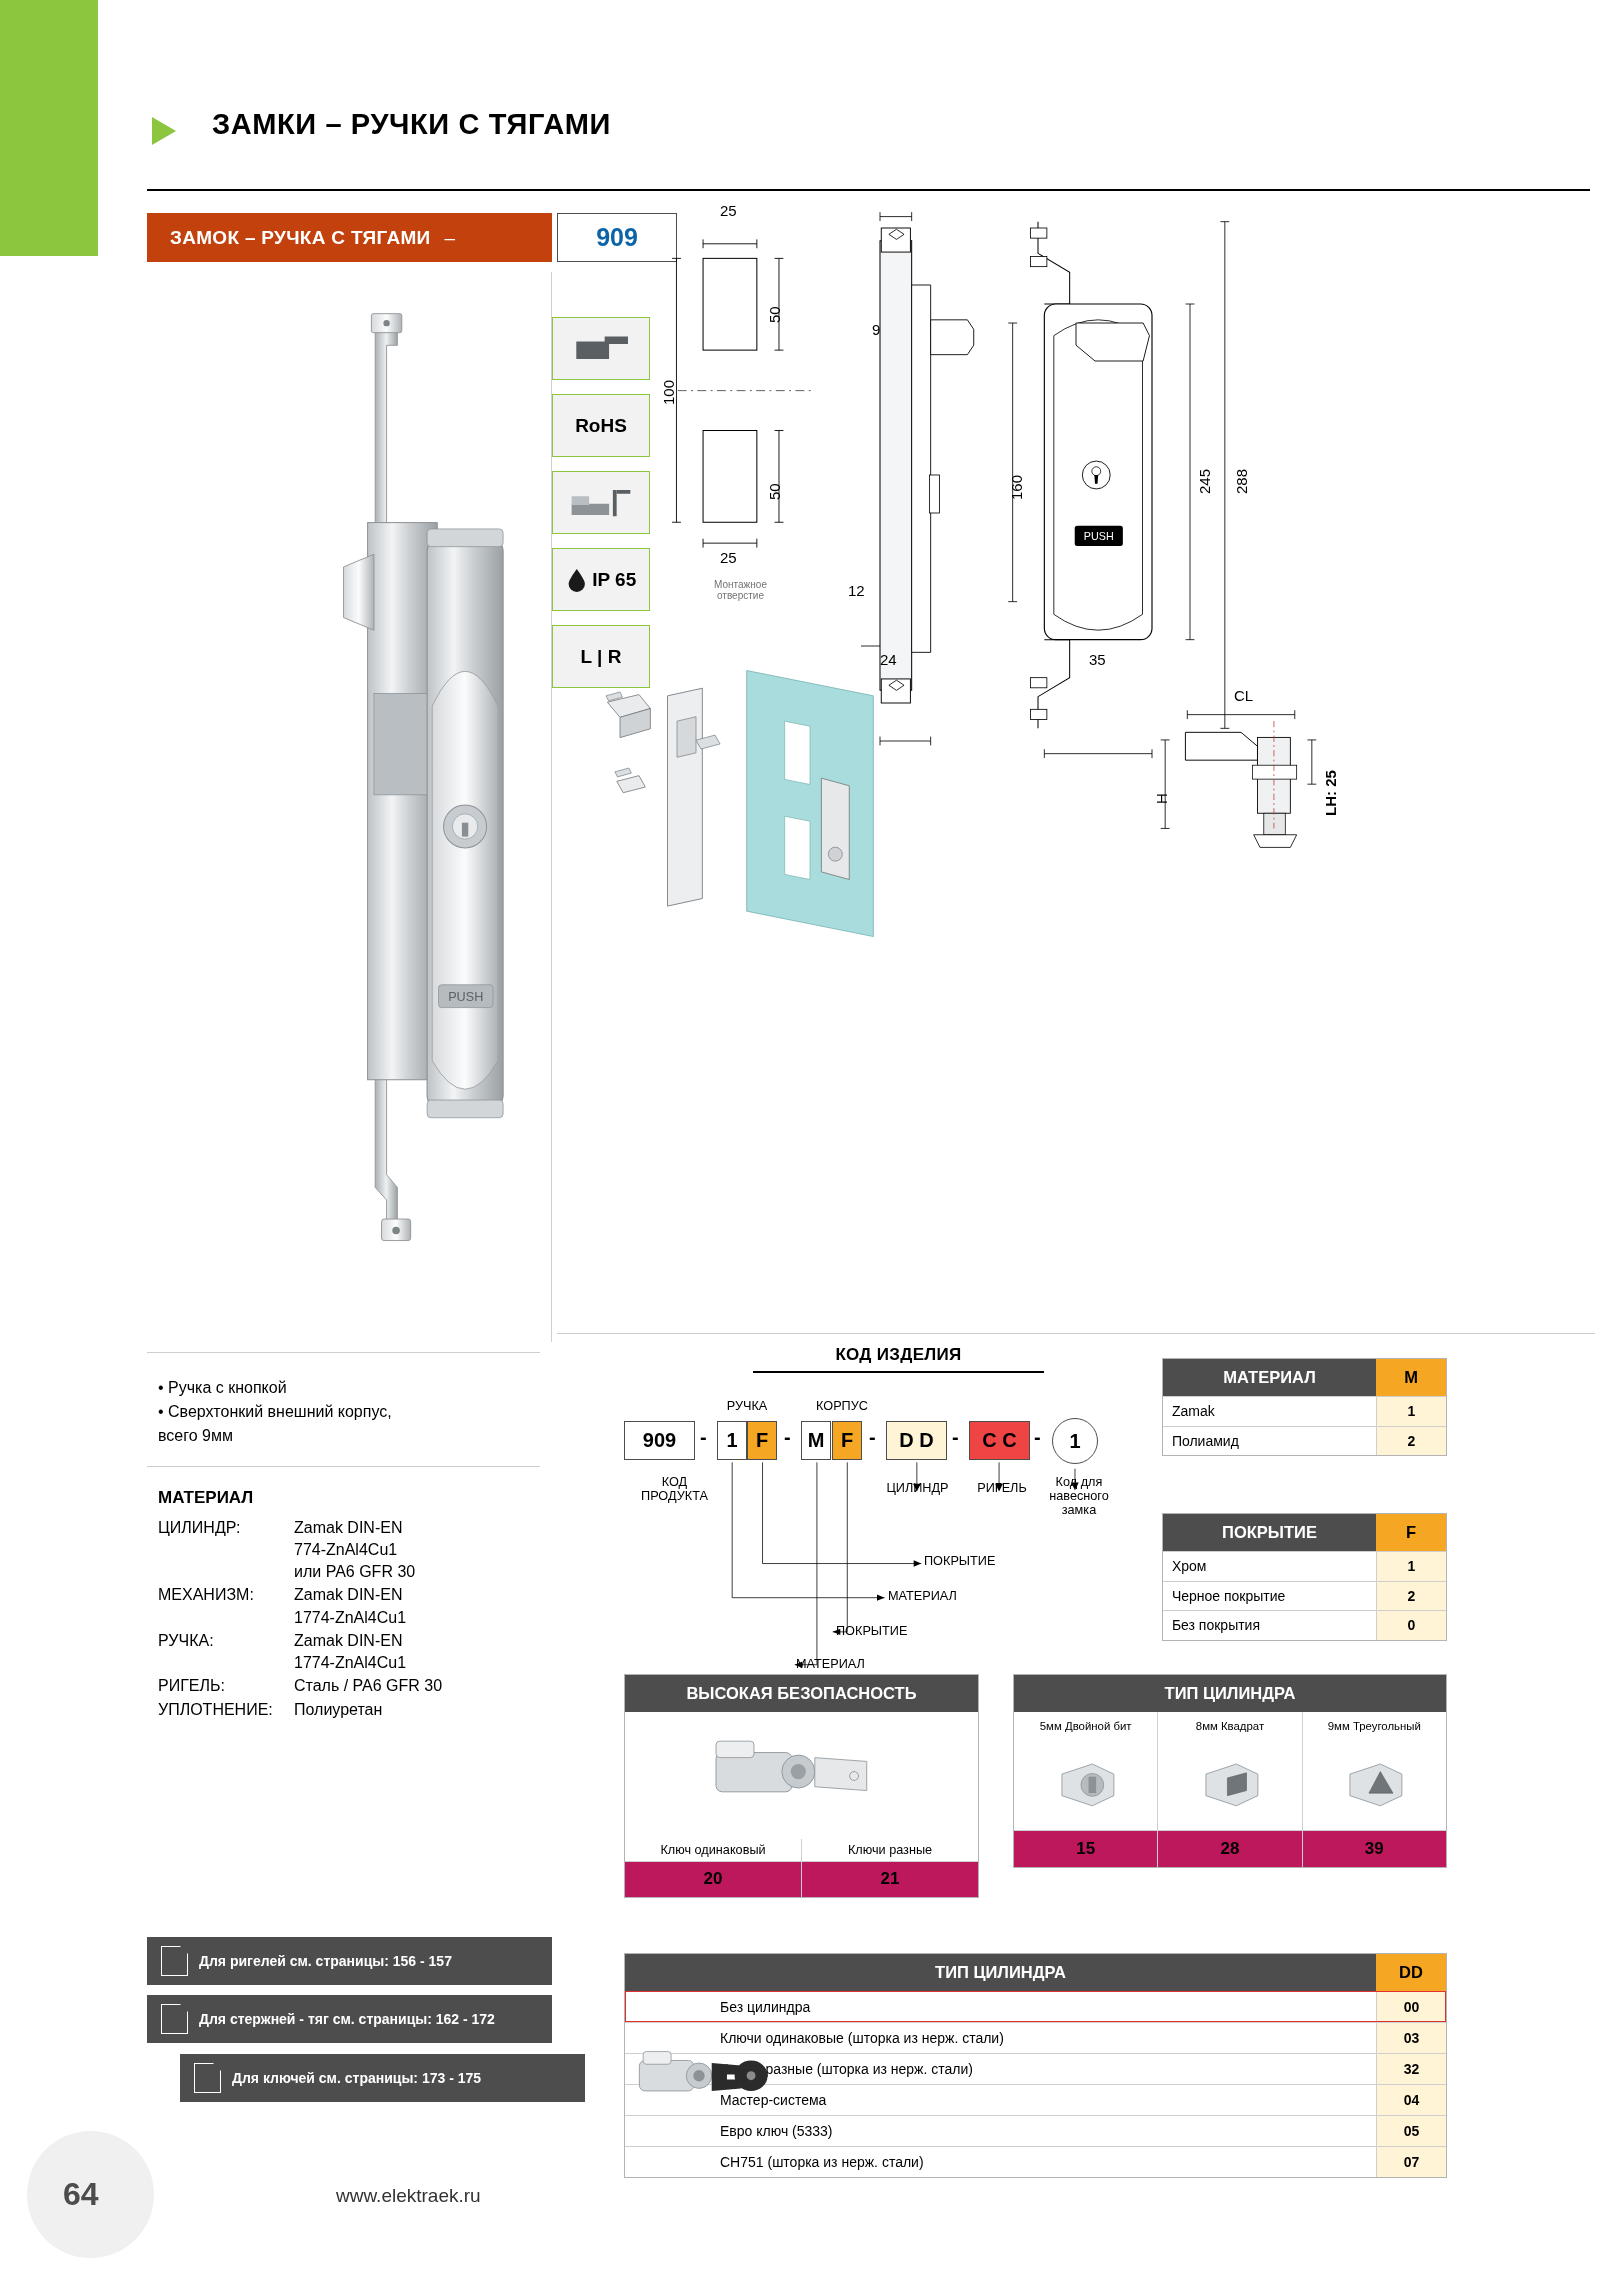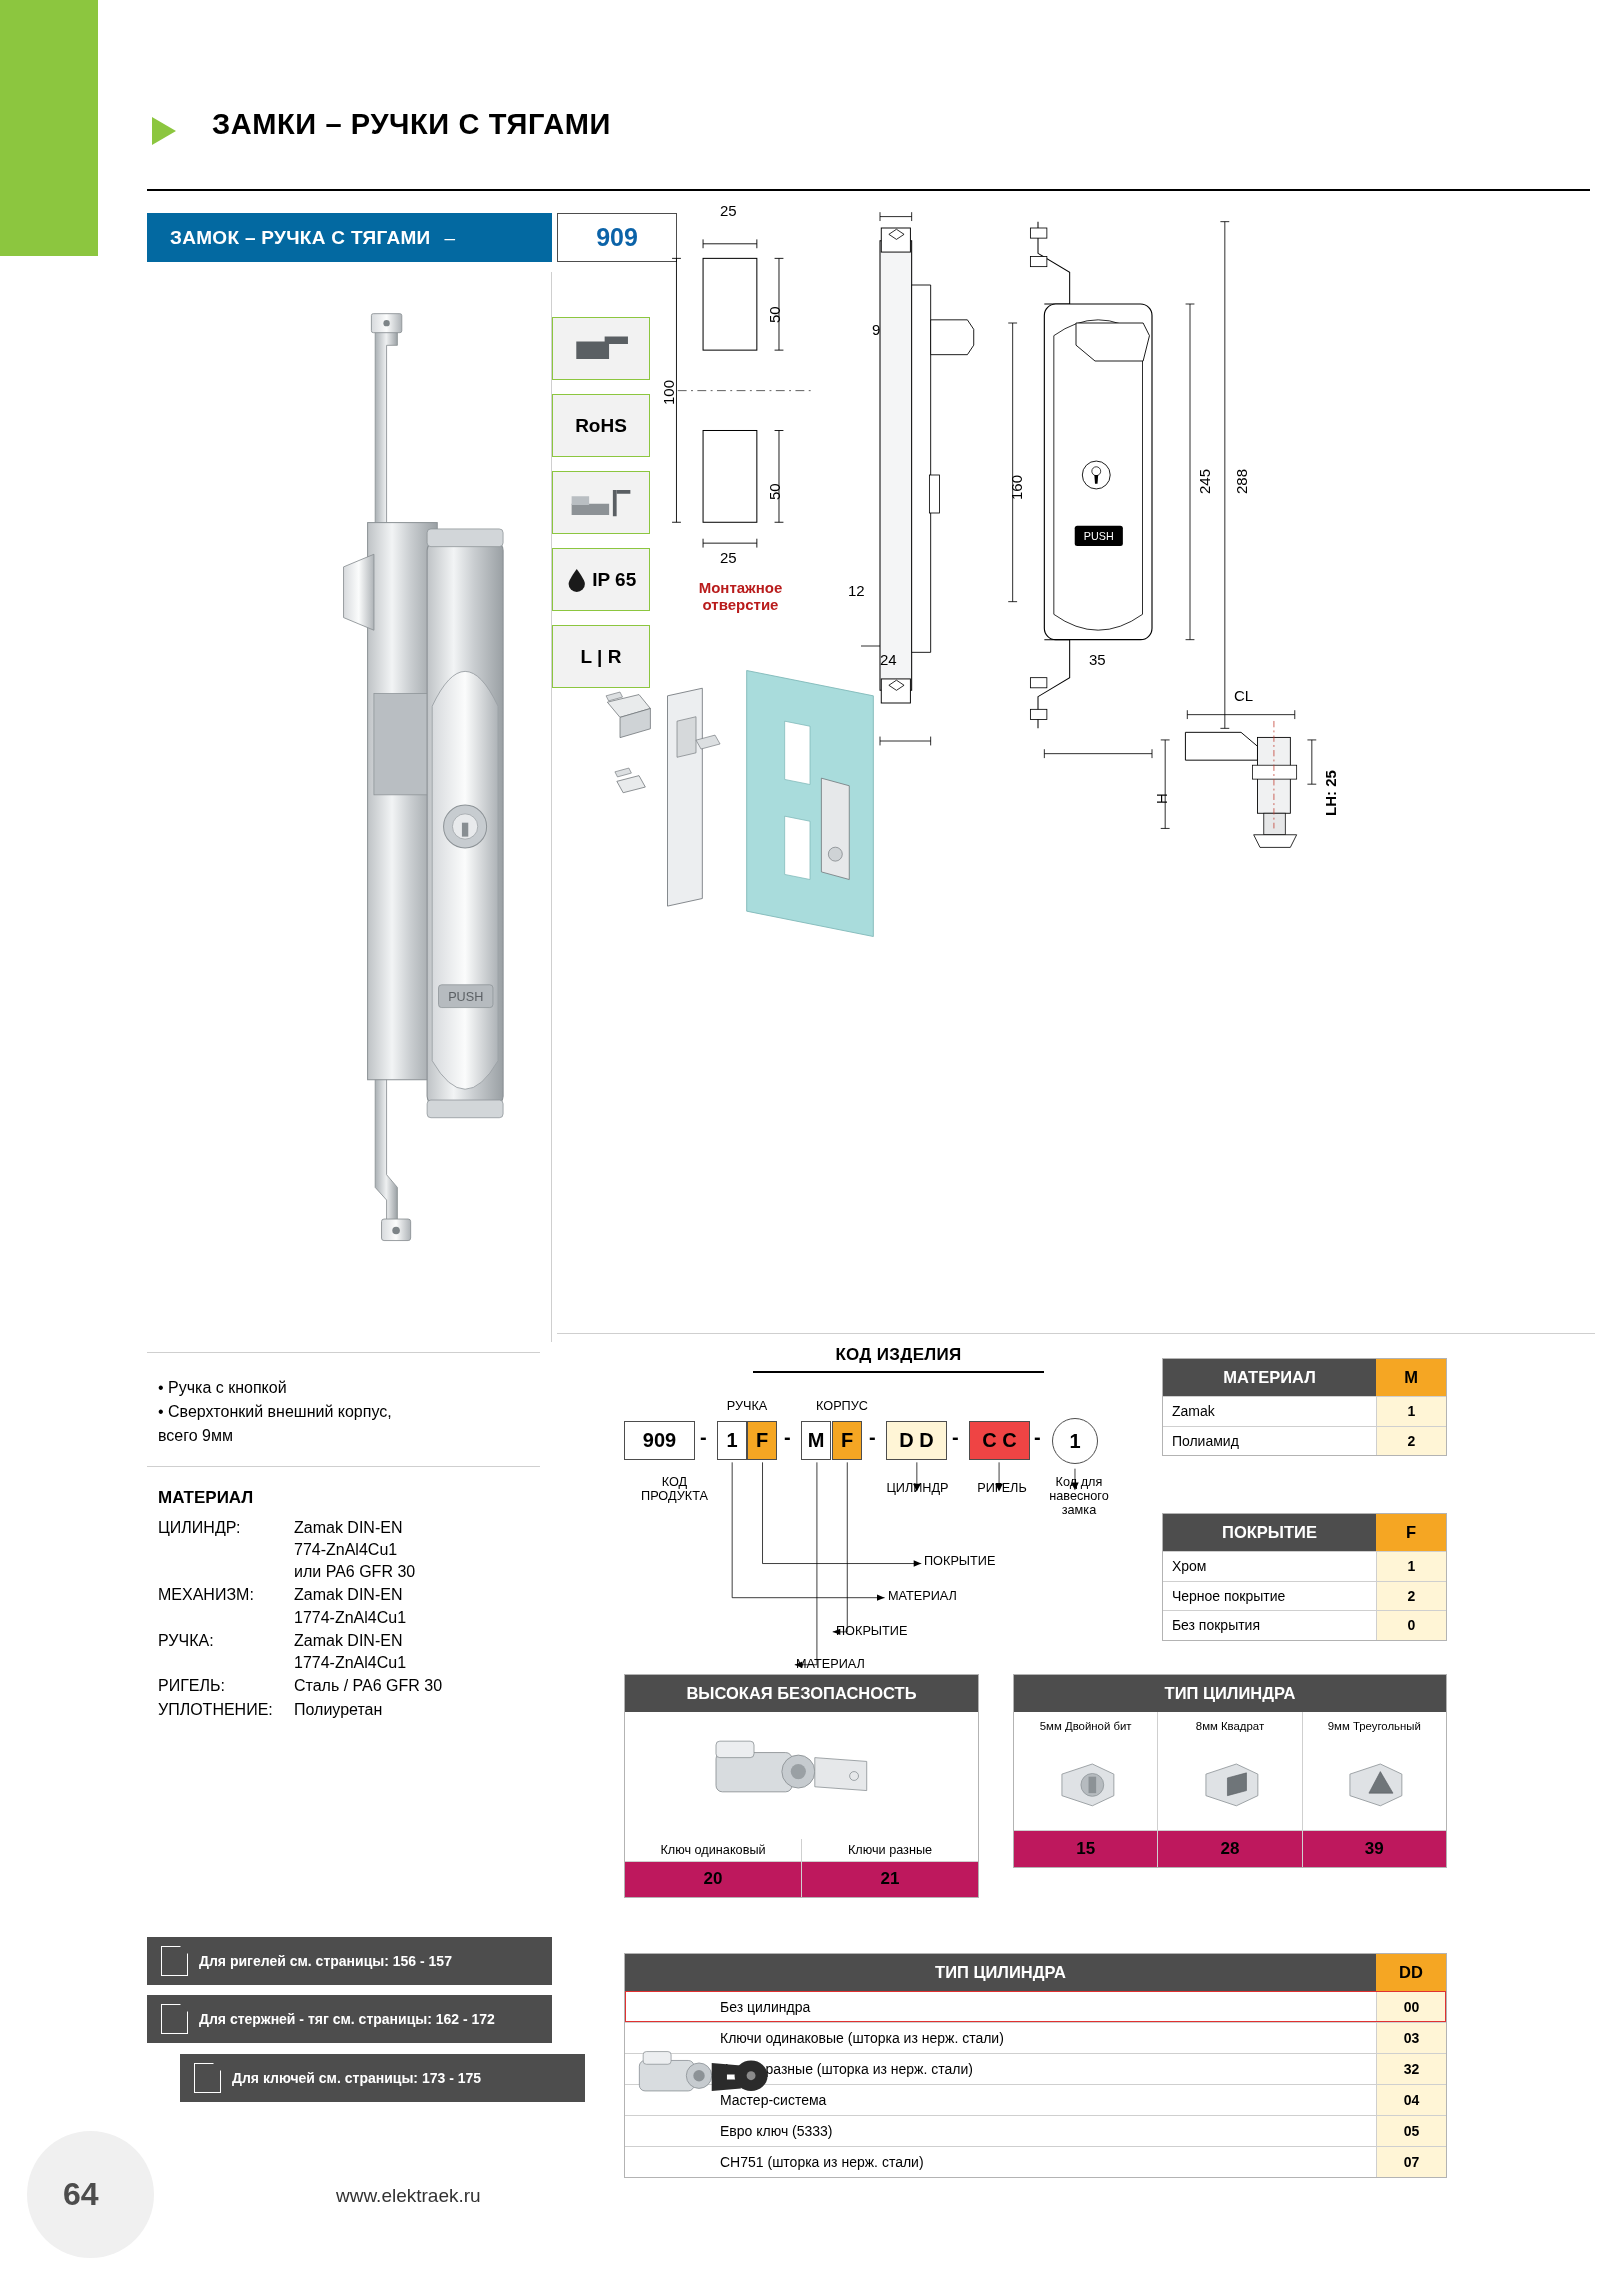--- a/index.html
+++ b/index.html
@@ -31,21 +31,21 @@
     font-size:29px; font-weight:bold; letter-spacing:0.6px;
   }
   .hdr-rule {
     position:absolute; left:147px; top:189px; width:1443px; height:1.9px;
     background:#000;
   }
 
   
   .prod-bar {
     position:absolute; left:147px; top:213px; width:405px; height:49px;
-    background:#0369a1;
+    background:#c2410c;
     display:flex; align-items:center;
   }
   .prod-bar .label {
     color:#fff; font-weight:bold; font-size:19px; padding-left:23px; letter-spacing:0.3px;
   }
   .prod-bar .dash {
     color:#fff; font-size:19px; margin-left:14px;
   }
   .prod-code {
     position:absolute; left:557px; top:213px; width:120px; height:49px;
@@ -116,21 +116,21 @@
   .pagenum{position:absolute;left:63px;top:2176px;font-size:32px;font-weight:bold;color:#4d4d4d;}
   .footer-url{position:absolute;left:336px;top:2185px;font-size:19px;color:#333;}
 
   
   .draw-area { position:absolute; left:557px; top:196px; width:1038px; height:1127px; }
   .draw-divider { position:absolute; left:557px; top:1333px; width:1038px; height:1.3px; background:#cfcfcf; }
 
   
   .dim { position:absolute; font-size:15px; color:#000; }
   .dimv { position:absolute; font-size:15px; color:#000; transform:rotate(-90deg); transform-origin:left top; white-space:nowrap;}
-  .cap { position:absolute; font-size:15px; color:#b91c1c; text-align:center;font-weight:bold; }
+  .cap { position:absolute; font-size:10px; color:#737373; text-align:center; }
 
   
   .code-title {
     position:absolute; left:753px; top:1345px; width:291px; text-align:center;
     font-size:17px; font-weight:bold; letter-spacing:0.3px;
   }
   .code-underline { position:absolute; left:753px; top:1371px; width:291px; height:1.9px; background:#000; }
 
   .cbox {
     position:absolute; height:39px; border:1.9px solid #4d4d4d; background:#fff;

